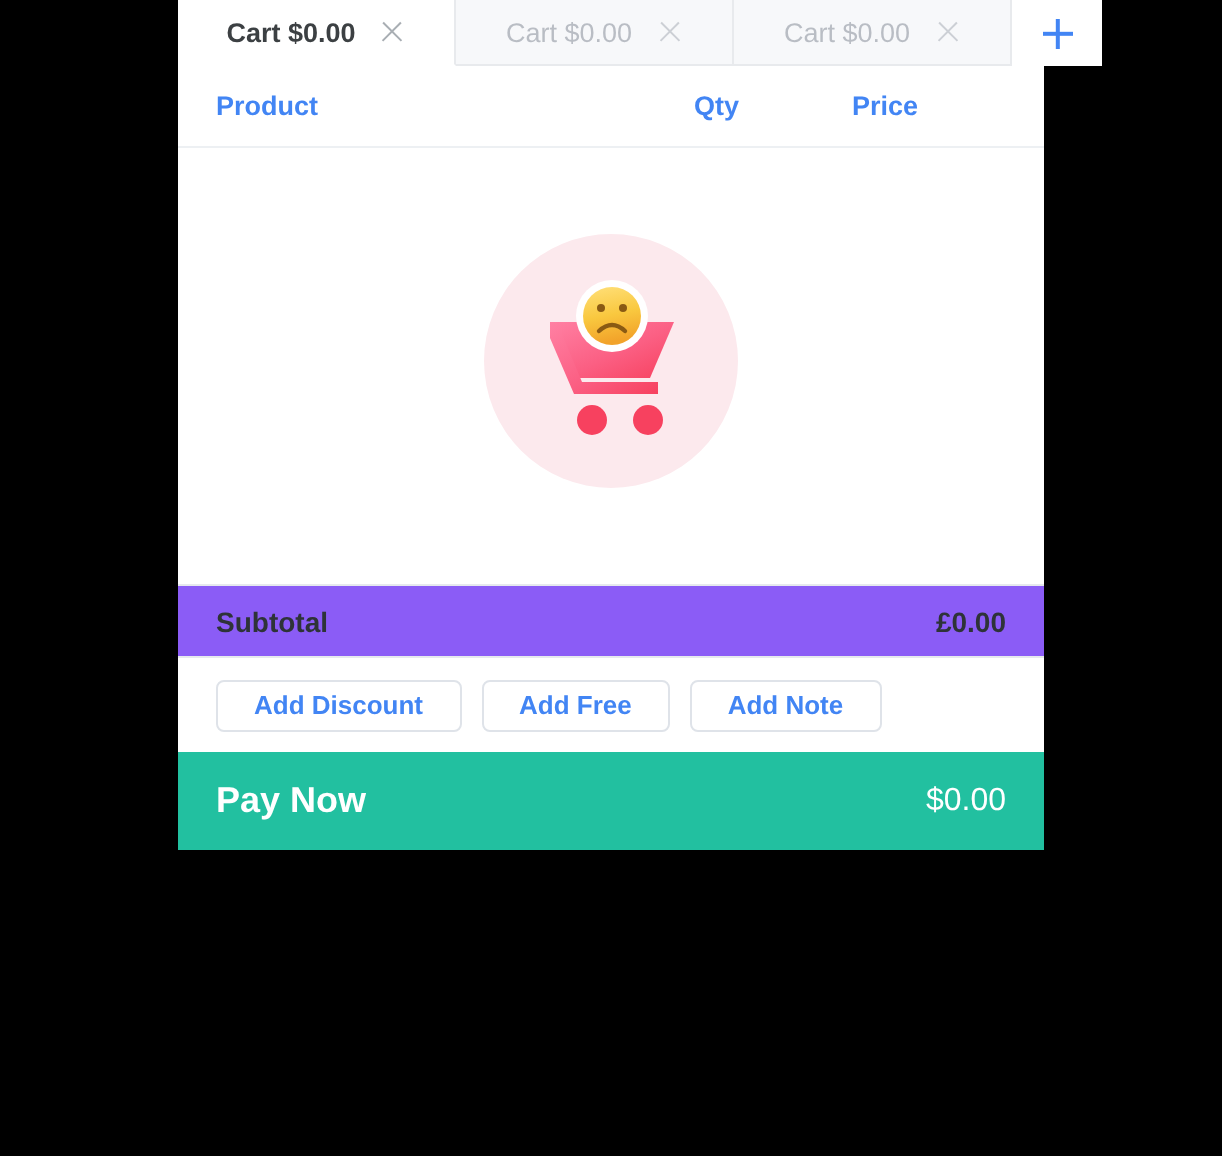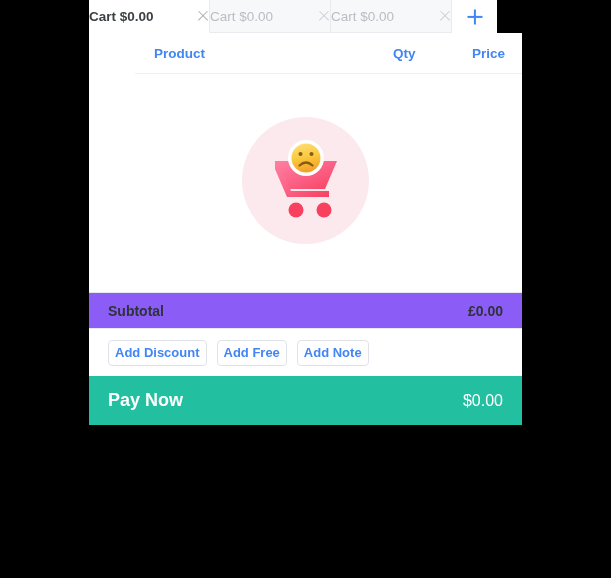--- a/index.html
+++ b/index.html
@@ -26,26 +26,26 @@
   .tabbar {
     position: absolute;
     left: 89px;
     top: 0px;
     height: 33px;
     display: flex;
     align-items: stretch;
     background: transparent;
   }
   .tab {
-    width: 121px;
+    width: 139px;
     height: 33px;
     box-sizing: border-box;
     display: flex;
     align-items: center;
-    justify-content: space-between;
+    justify-content: center;
     gap: 12px;
     font-size: 13.5px;
     border-right: 1px solid #e8eaed;
     border-bottom: 1px solid transparent;
     cursor: pointer;
     user-select: none;
   }
   .tab.active {
     background: #ffffff;
     color: #3c4043;
@@ -126,21 +126,20 @@
 
   
   .colheader {
     height: 40px;
     flex: 0 0 auto;
     position: relative;
     border-bottom: 1px solid #edf0f3;
     color: #4285f4;
     font-size: 13.5px;
     font-weight: 700;
-    margin-left: 46px;
   }
   .colheader .col {
     position: absolute;
     top: 50%;
     transform: translateY(-50%);
     white-space: nowrap;
     cursor: default;
   }
   .col-product { left: 19px; }
   .col-qty     { left: 258px; }
@@ -200,21 +199,21 @@
     background: #ffffff;
     display: flex;
     align-items: center;
     gap: 10px;
     padding: 0 19px;
     box-sizing: border-box;
   }
   .action-btn {
     height: 26px;
     box-sizing: border-box;
-    padding: 0 6px;
+    padding: 0 18px;
     border: 1px solid #dfe3e9;
     border-radius: 4px;
     background: #ffffff;
     color: #4285f4;
     font-family: "Liberation Sans", sans-serif;
     font-size: 13px;
     font-weight: 700;
     display: flex;
     align-items: center;
     justify-content: center;

